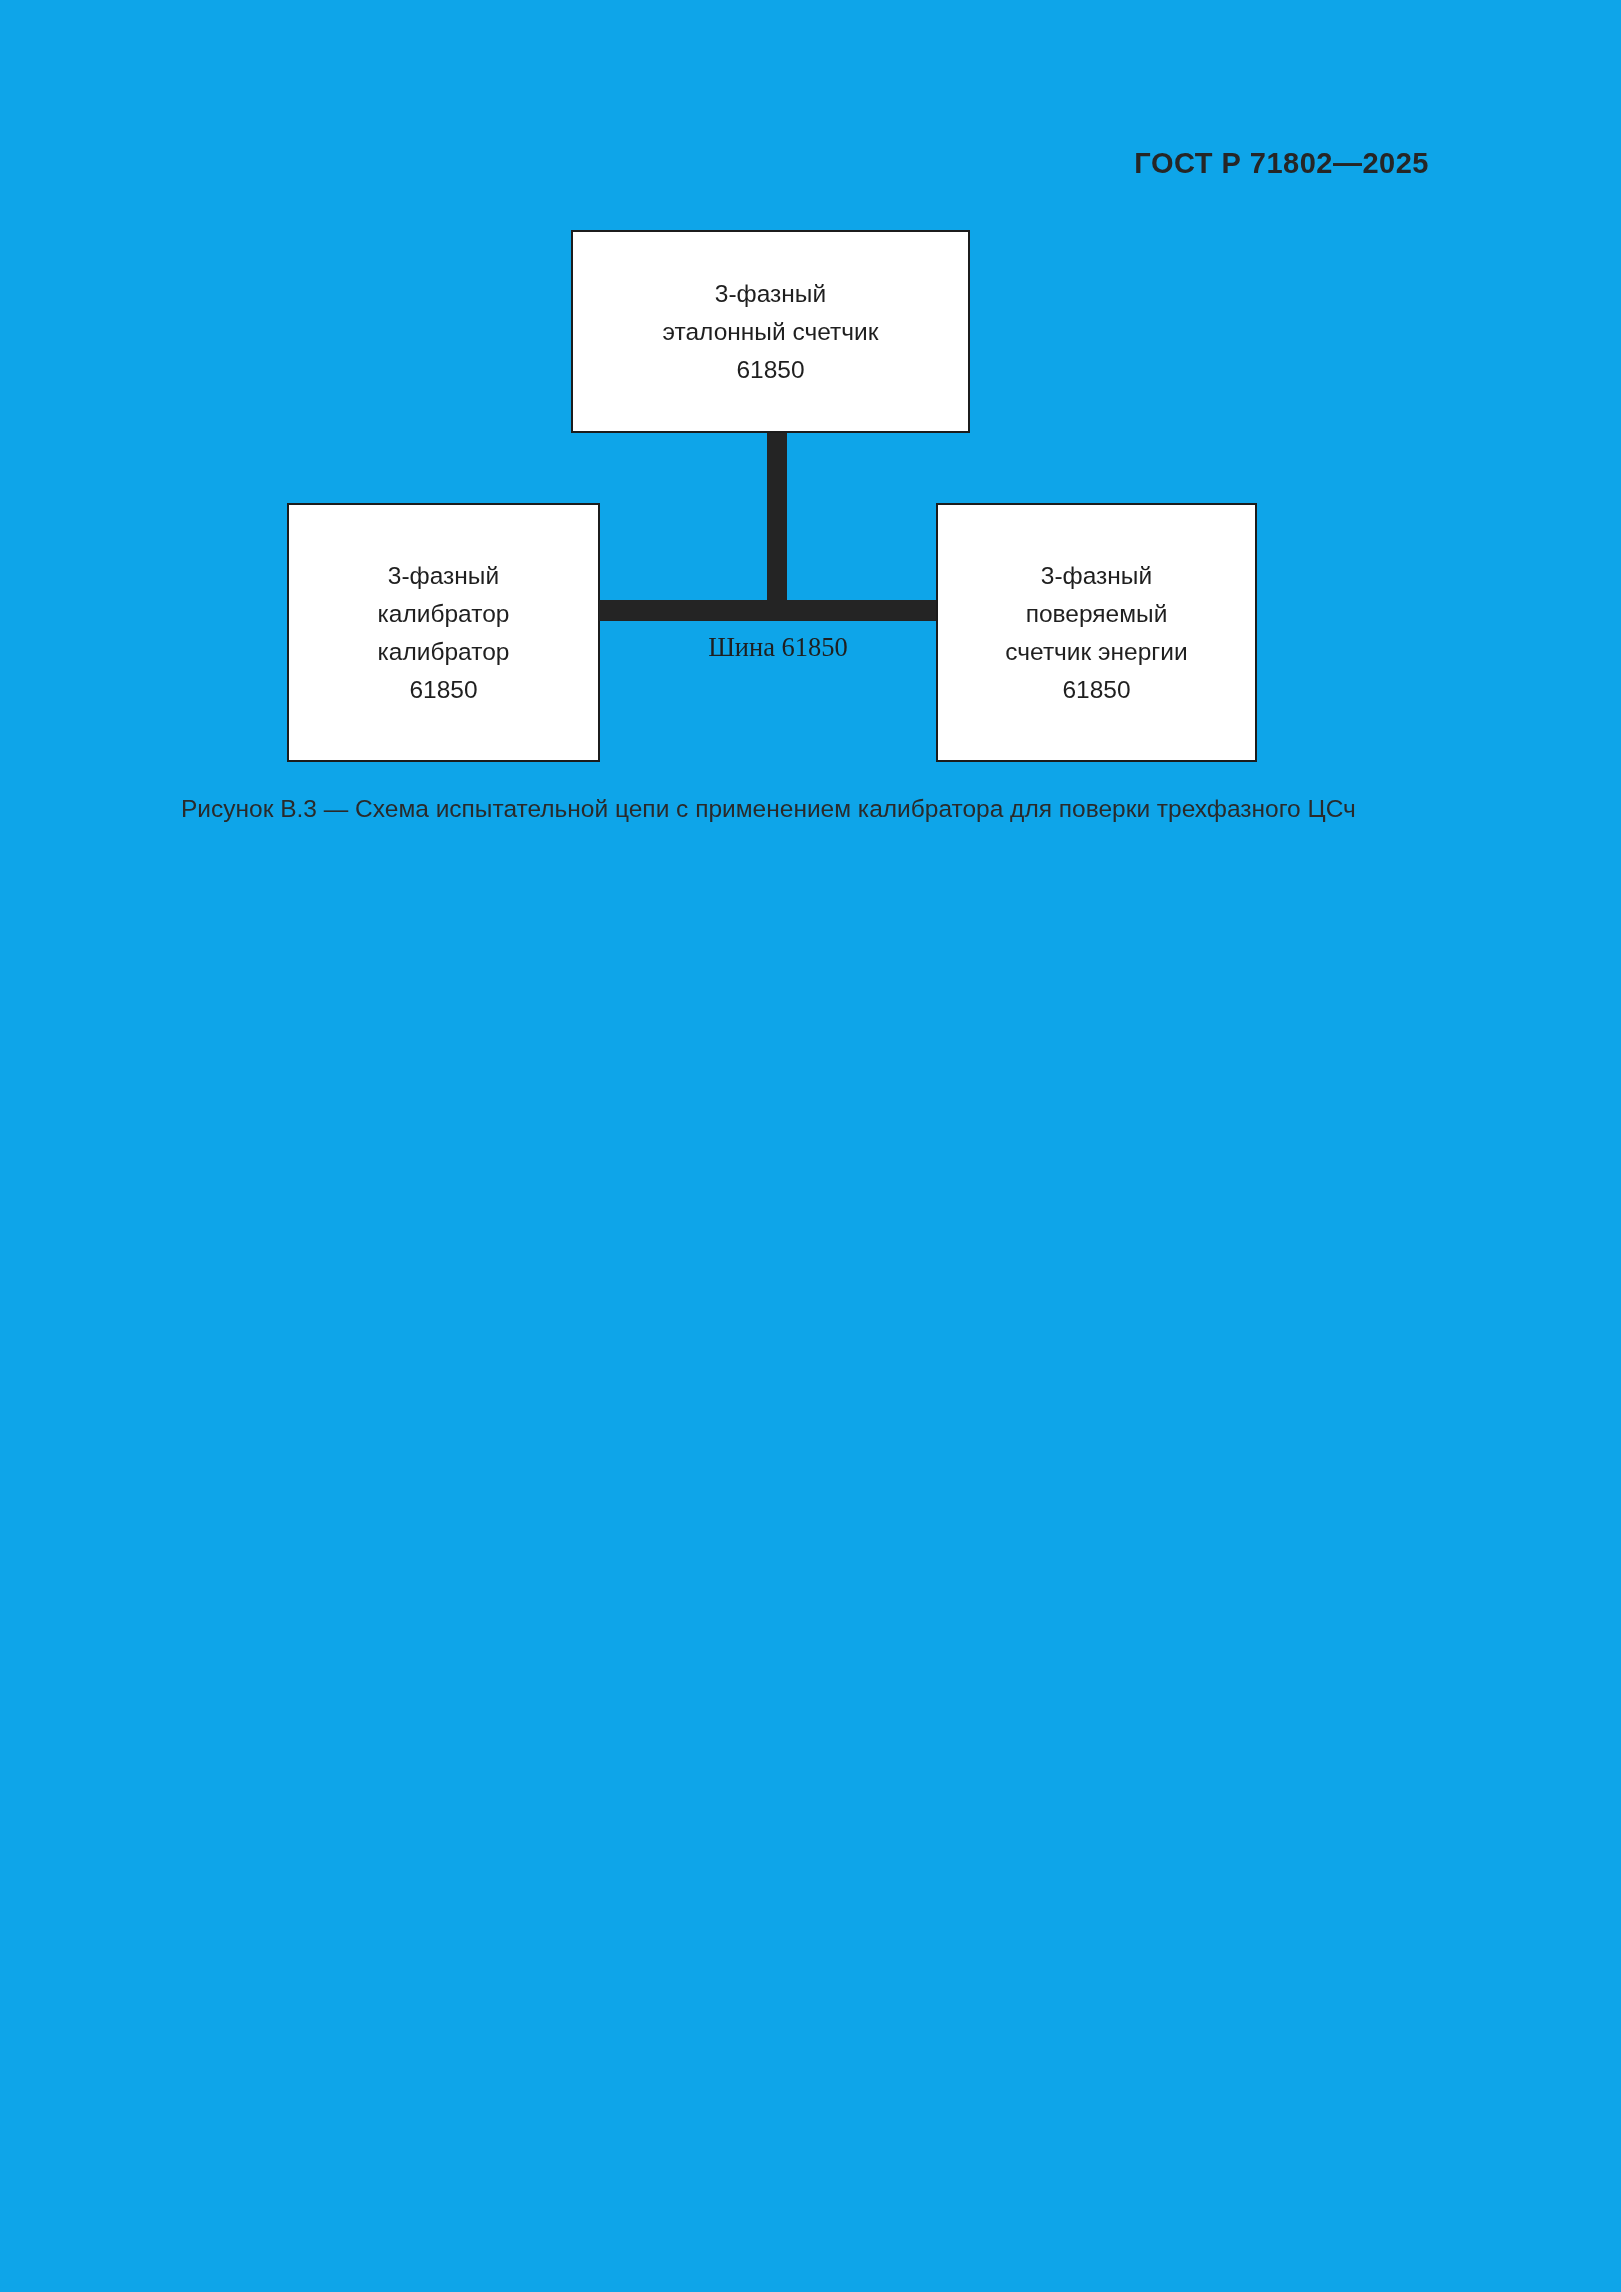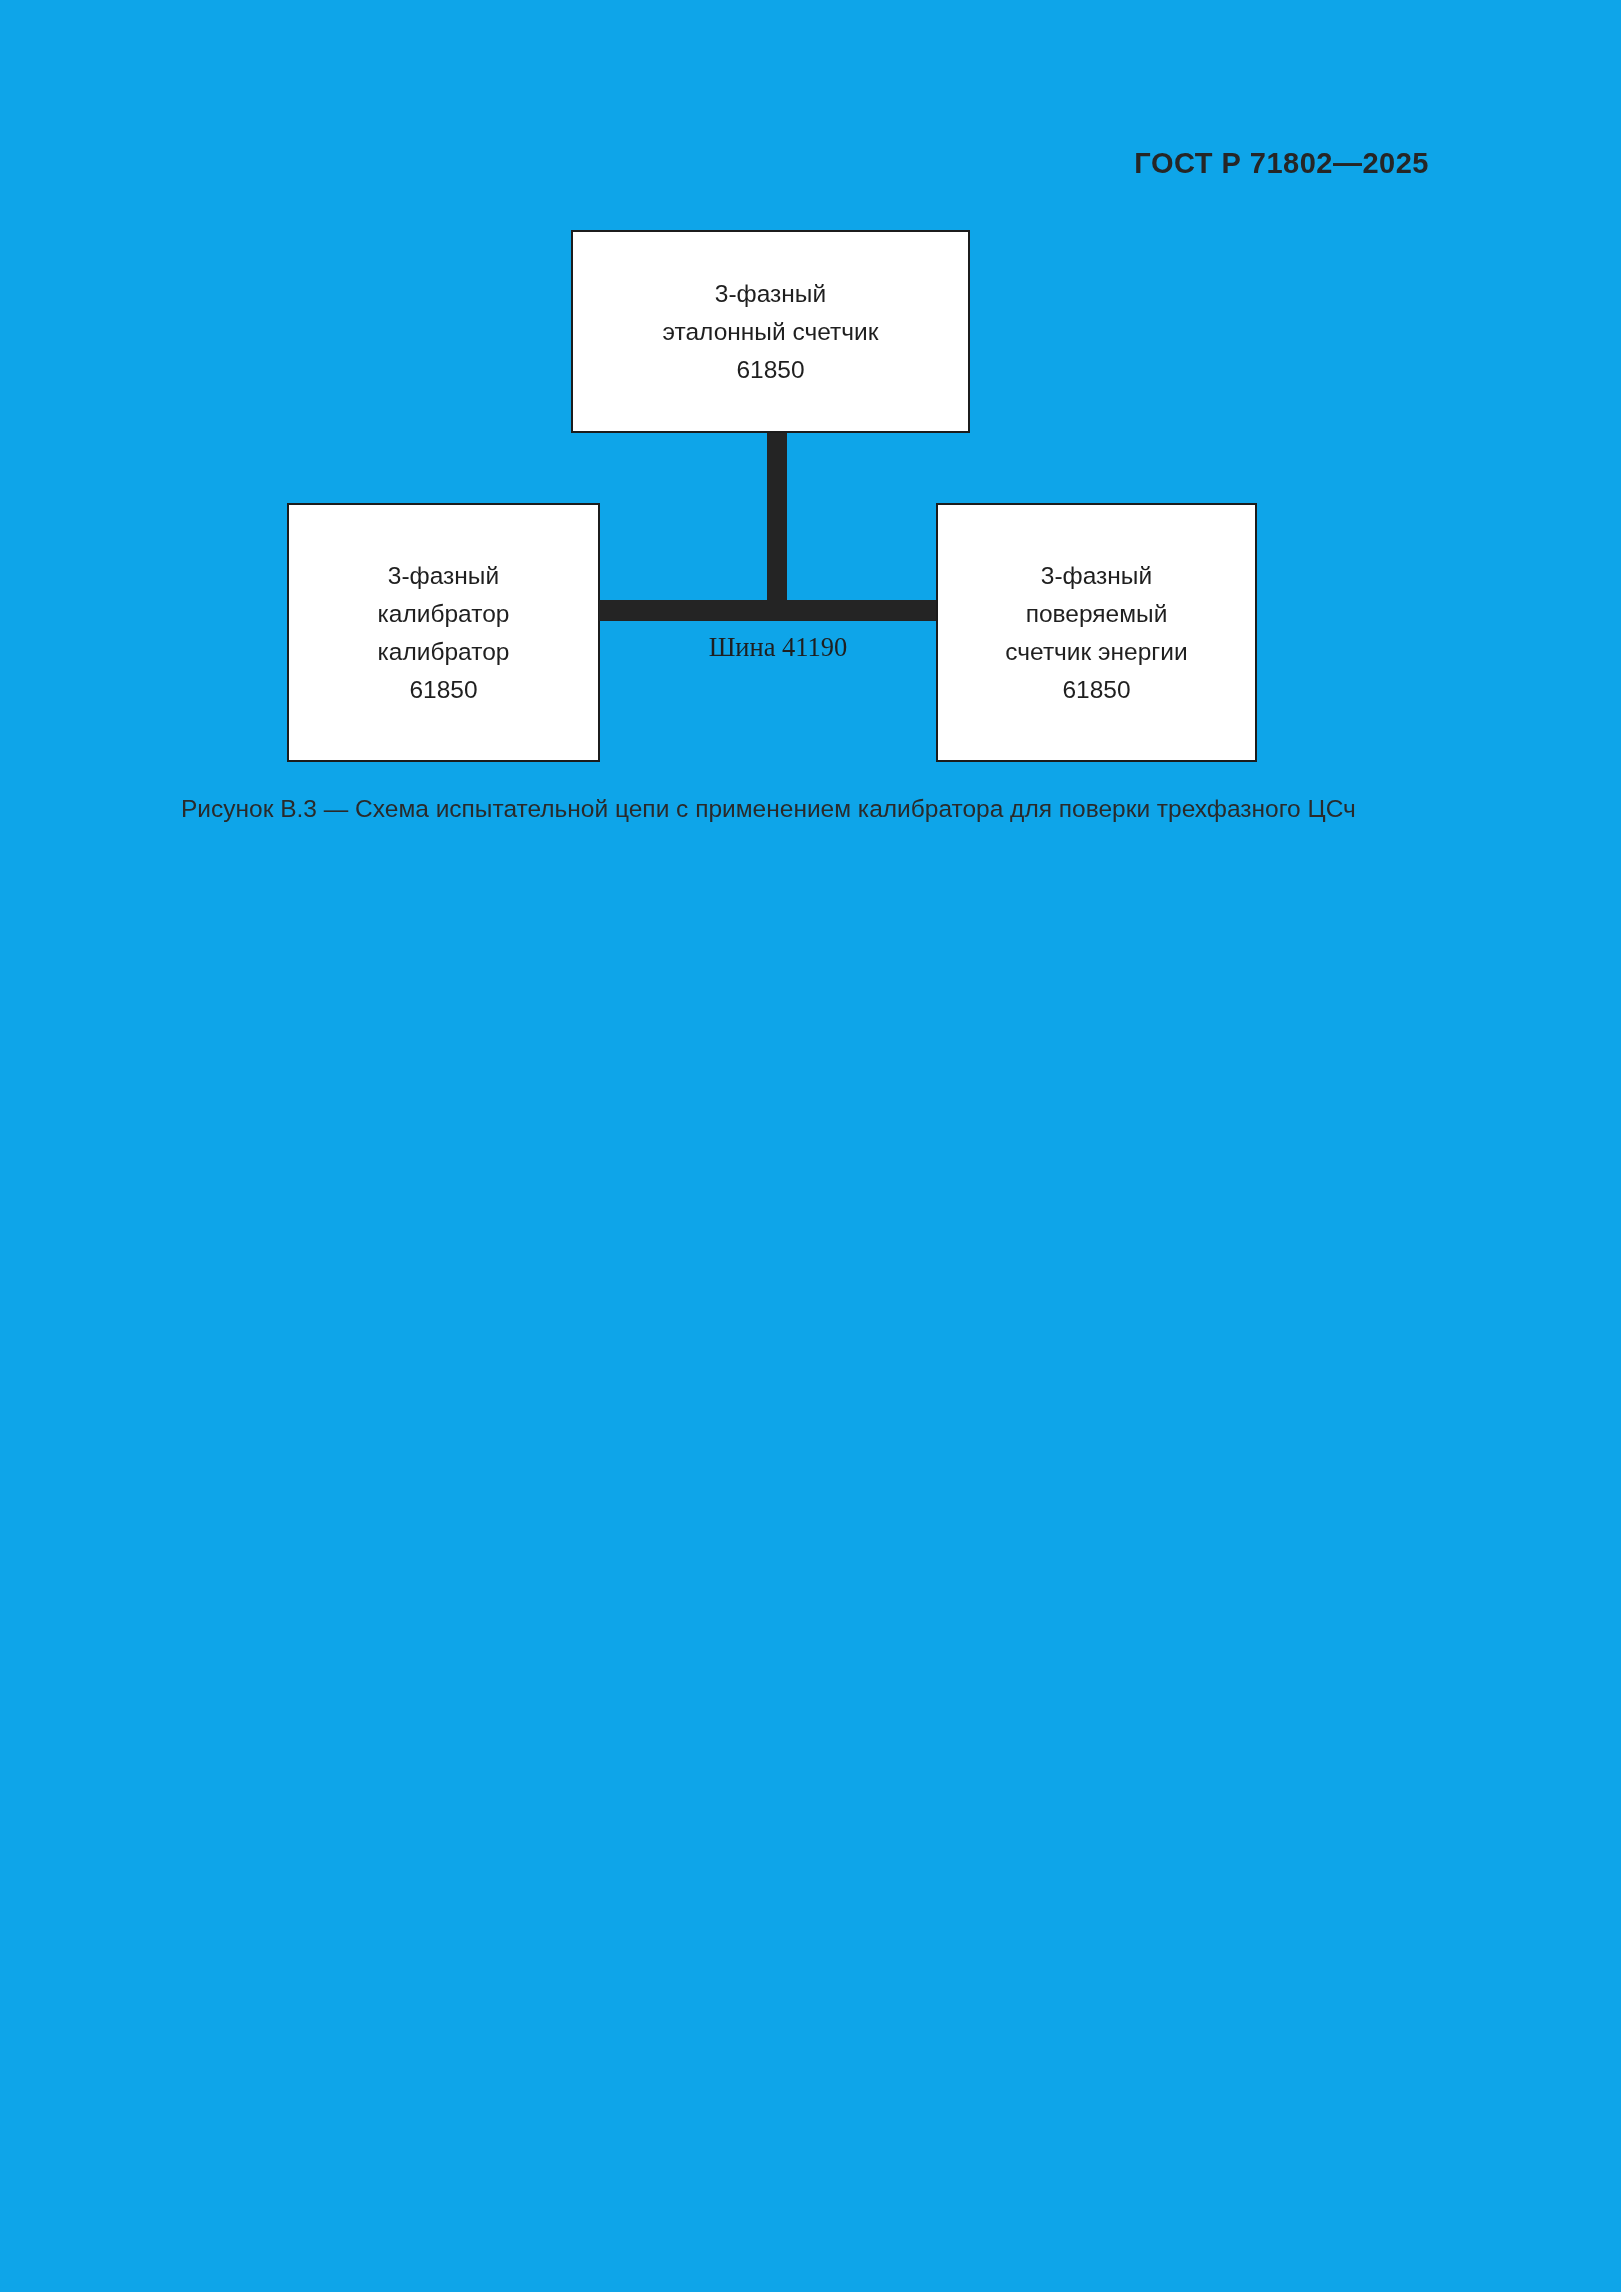--- a/index.html
+++ b/index.html
@@ -124,21 +124,21 @@
       <div class="dbox-line">3-фазный</div>
       <div class="dbox-line">поверяемый</div>
       <div class="dbox-line">счетчик энергии</div>
       <div class="dbox-line">61850</div>
     </div>
 
     <div class="connector-v"></div>
 
     <div class="bus-h"></div>
 
-    <div class="bus-label">Шина 41190</div>
+    <div class="bus-label">Шина 61850</div>
 
   </div>
 
   <div class="figure-caption">Рисунок В.3 — Схема испытательной цепи с применением калибратора для поверки трехфазного ЦСч</div>
 
 
 </div>
 
 
 </body></html>

